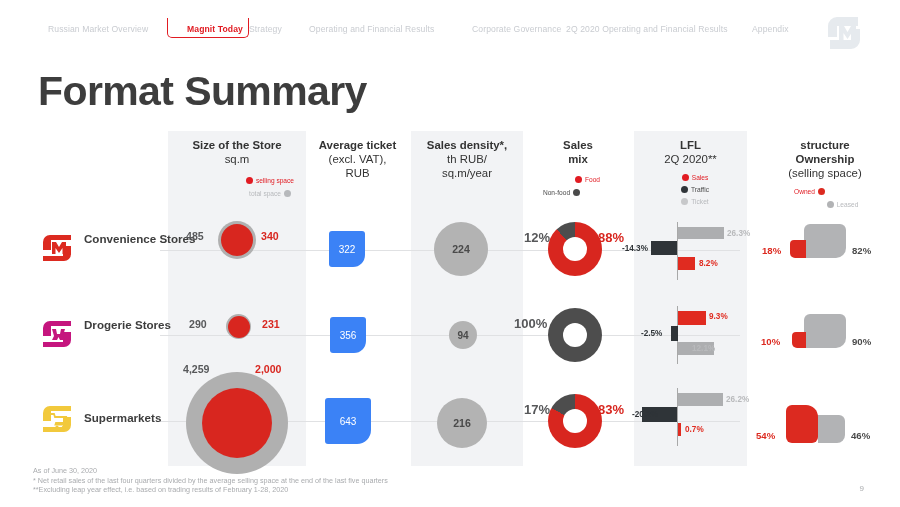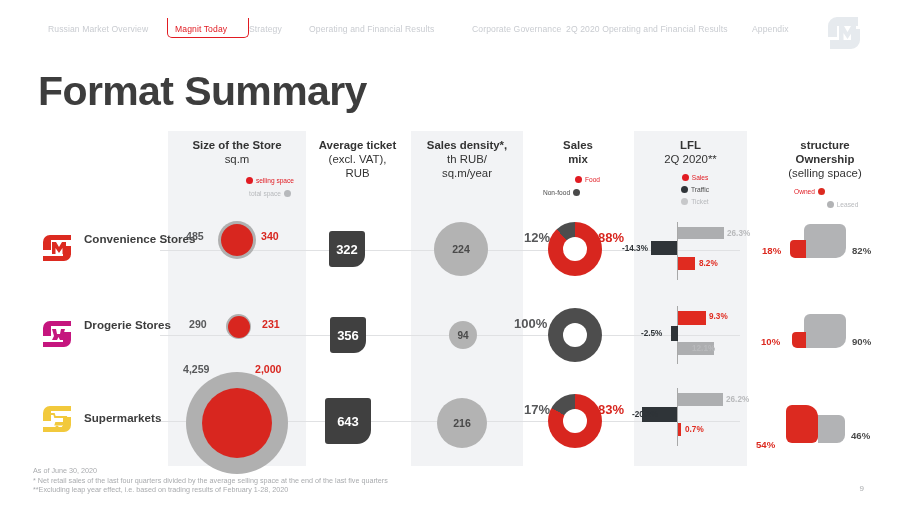--- a/index.html
+++ b/index.html
@@ -2,21 +2,21 @@
 <html><head>
 <meta charset="utf-8">
 <style>
   html,body{margin:0;padding:0;background:#fff;}
   body{width:900px;height:507px;position:relative;overflow:hidden;
        font-family:"Liberation Sans","DejaVu Sans",sans-serif;color:#3c3c3c;}
 
   
   #topnav{position:absolute;left:0;top:0;width:716px;height:55px;}
   .nav-item{position:absolute;top:24px;font-size:8.6px;color:#c9ccd1;white-space:nowrap;letter-spacing:.1px;}
-  .nav-item.active{color:#e11b22;font-weight:normal;}
+  .nav-item.active{color:#e11b22;font-weight:bold;margin-left:12px;}
   .nav-active-box{position:absolute;left:167px;top:18px;width:80px;height:19px;
       border:1.4px solid #e11b22;border-top:none;border-radius:0 0 5px 5px;}
   #logo{position:absolute;left:824px;top:14px;width:40px;height:38px;}
 
   
   #page-title{position:absolute;left:38px;top:68px;font-size:41px;font-weight:bold;
       letter-spacing:-.6px;color:#3d3d3d;}
 
   
   .band{position:absolute;top:131px;height:335px;background:#f2f3f5;}
@@ -39,21 +39,21 @@
   .storeicon{position:absolute;width:34px;height:32px;}
 
   
   .bubwrap{position:absolute;}
   .bub-total{position:absolute;border-radius:50%;background:#b0b0b0;}
   .bub-sell{position:absolute;border-radius:50%;background:#d8261f;}
   .bublabel{position:absolute;font-size:10.6px;font-weight:bold;white-space:nowrap;}
   .bl-gray{color:#57585a;} .bl-red{color:#d8261f;}
 
   
-  .tsq{position:absolute;background:#404040;color:#fff;font-size:13px;font-weight:bold;
+  .tsq{position:absolute;background:#3b82f6;color:#fff;font-size:10px;font-weight:normal;
        display:flex;align-items:center;justify-content:center;}
 
   
   .dcircle{position:absolute;border-radius:50%;background:#b3b3b3;color:#4a4a4a;
        font-size:10.6px;font-weight:bold;display:flex;align-items:center;justify-content:center;}
 
   
   .donut{position:absolute;border-radius:50%;}
   .donut .hole{position:absolute;border-radius:50%;background:#fff;}
   .dlabel{position:absolute;font-size:13px;font-weight:bold;white-space:nowrap;}
@@ -264,21 +264,21 @@
 <div class="lfl-axis" style="left:677px;top:388px;height:58px;"></div>
 <div class="lbar ticket" style="left:678px;top:393px;width:45px;height:13px;"></div>
 <div class="lbar traffic" style="left:642px;top:407px;width:35px;height:15px;"></div>
 <div class="lbar sales" style="left:678px;top:423px;width:3px;height:13px;"></div>
 <div class="llab ticket" style="left:726px;top:395px;">26.2%</div>
 <div class="llab traffic" style="left:632px;top:410px;">-20.2%</div>
 <div class="llab sales" style="left:685px;top:425px;">0.7%</div>
 
 <div class="own-owned" style="left:786px;top:405px;width:32px;height:38px;border-radius:6px 12px 6px 6px;"></div>
 <div class="own-leased" style="left:818px;top:415px;width:27px;height:28px;border-radius:0 6px 8px 0;"></div>
-<div class="ownlab red" style="left:756px;top:430px;margin-top:9px;">54%</div>
+<div class="ownlab red" style="left:756px;top:430px;">54%</div>
 <div class="ownlab gray" style="left:851px;top:430px;">46%</div>
 
 <div id="footer">
   <div>As of June 30, 2020</div>
   <div>* Net retail sales of the last four quarters divided by the average selling space at the end of the last five quarters</div>
   <div>**Excluding leap year effect, i.e. based on trading results of February 1-28, 2020</div>
 </div>
 <div id="pagenum">9</div>
 
 </body></html>

